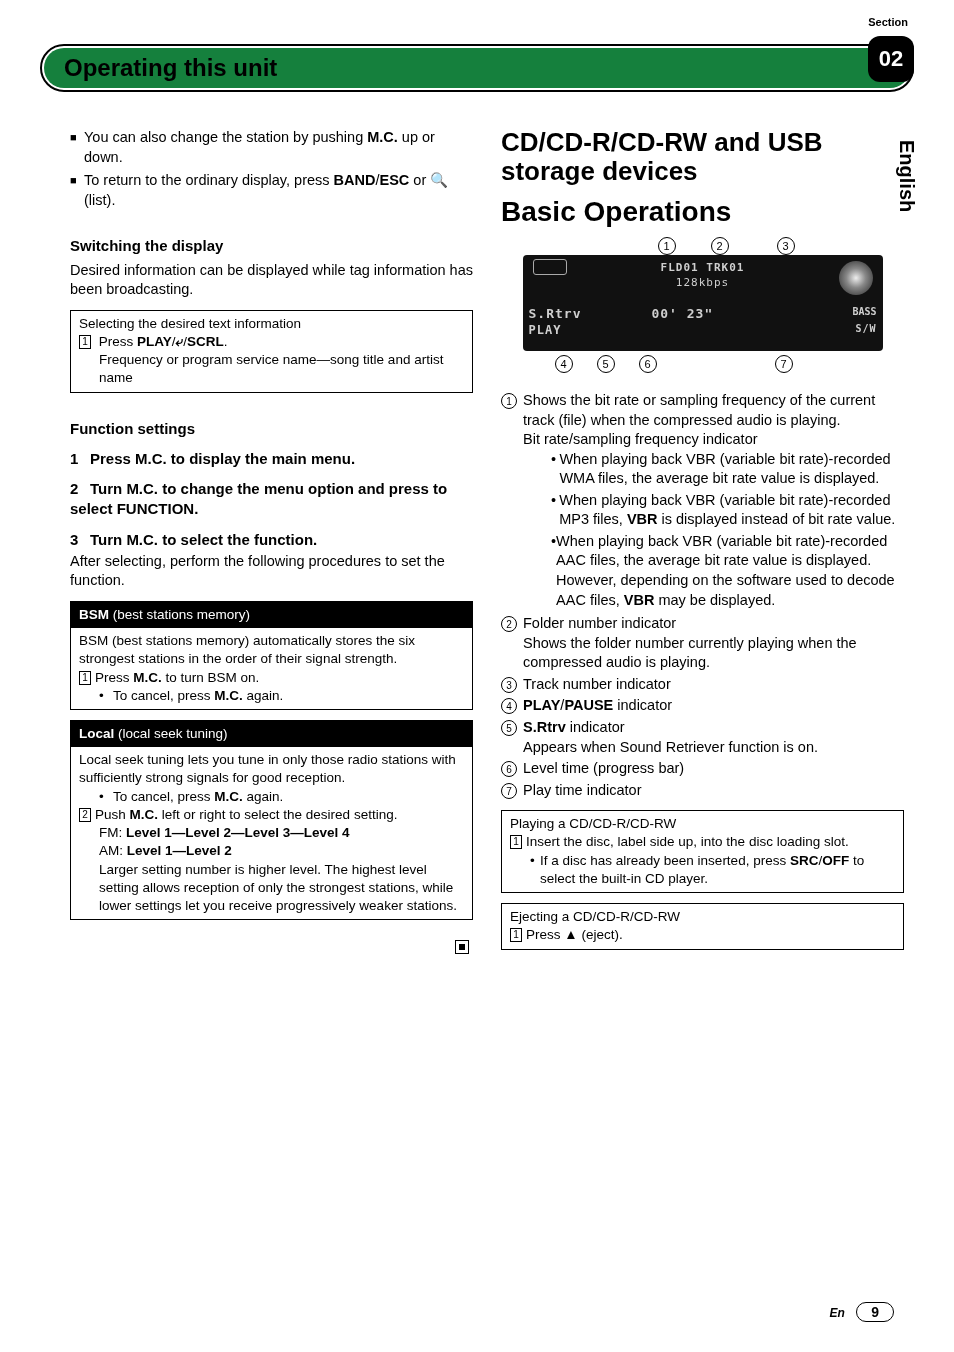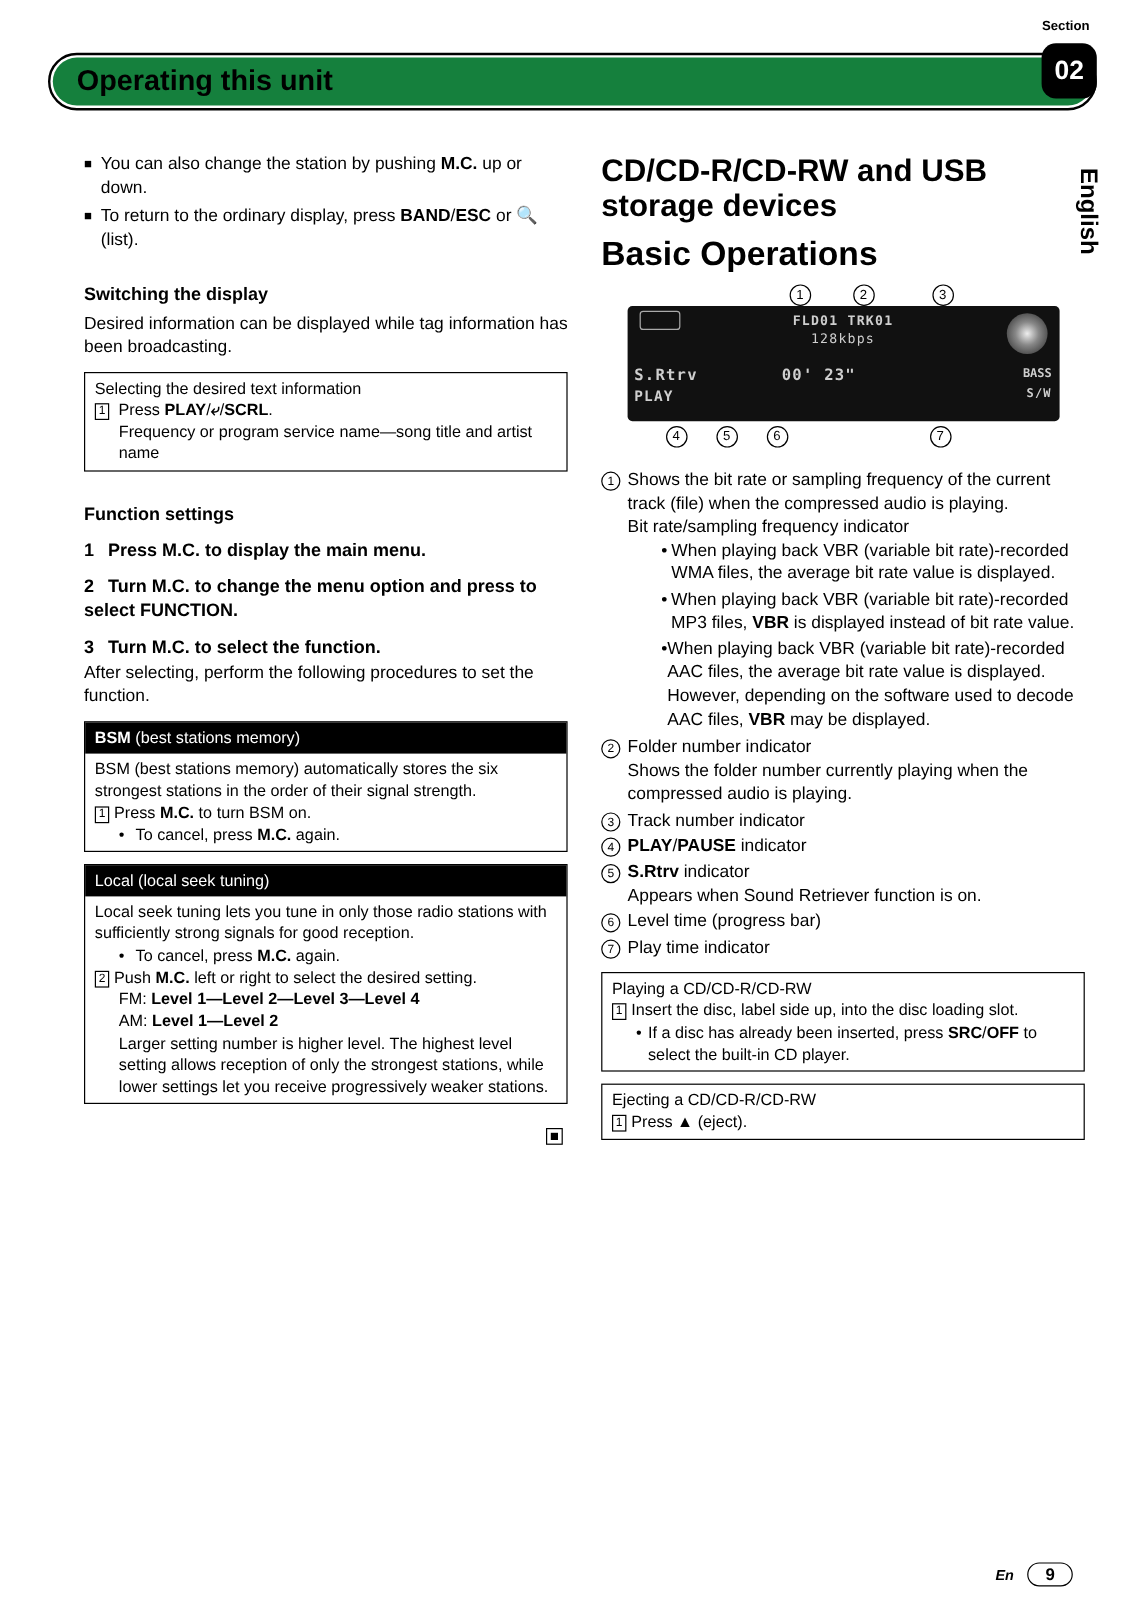--- a/index.html
+++ b/index.html
@@ -27,21 +27,21 @@
   h2.sec { font-size: 15px; font-weight: 700; margin: 26px 0 4px 0; }
   h2.big { font-size: 26px; font-weight: 700; margin: 0 0 8px 0; line-height: 1.1; }
   .sub { font-size: 28px; font-weight: 700; margin-bottom: 10px; }
 
   .box { border: 1px solid #000; margin: 10px 0; }
   .box-head { padding: 4px 8px; font-size: 13.5px; }
   .box-body { padding: 4px 8px; font-size: 13.5px; }
   .box-head.bsm { background: #000; color: #fff; }
   .box-head.bsm .light { font-weight: 400; }
   .box-head.local { background: #000; }
-  .box-head.local .tag { font-weight: 400; background:#000;color:#fff; }
+  .box-head.local .tag { font-weight: 700; background:#000;color:#fff; }
   .box-head.local .rest { color:#fff; font-weight:400;}
 
   .numbox { display: inline-block; border: 1px solid #000; font-size: 10px; width: 12px; line-height: 12px; text-align: center; margin-right: 4px; vertical-align: 1px; }
 
   .step { margin: 10px 0 2px 0; font-weight: 700; font-size: 15px; }
   .step .n { display:inline-block; width: 20px; }
 
   .indent { margin-left: 20px; }
 
   .sub-bullet { display:flex; margin-left: 20px; }

